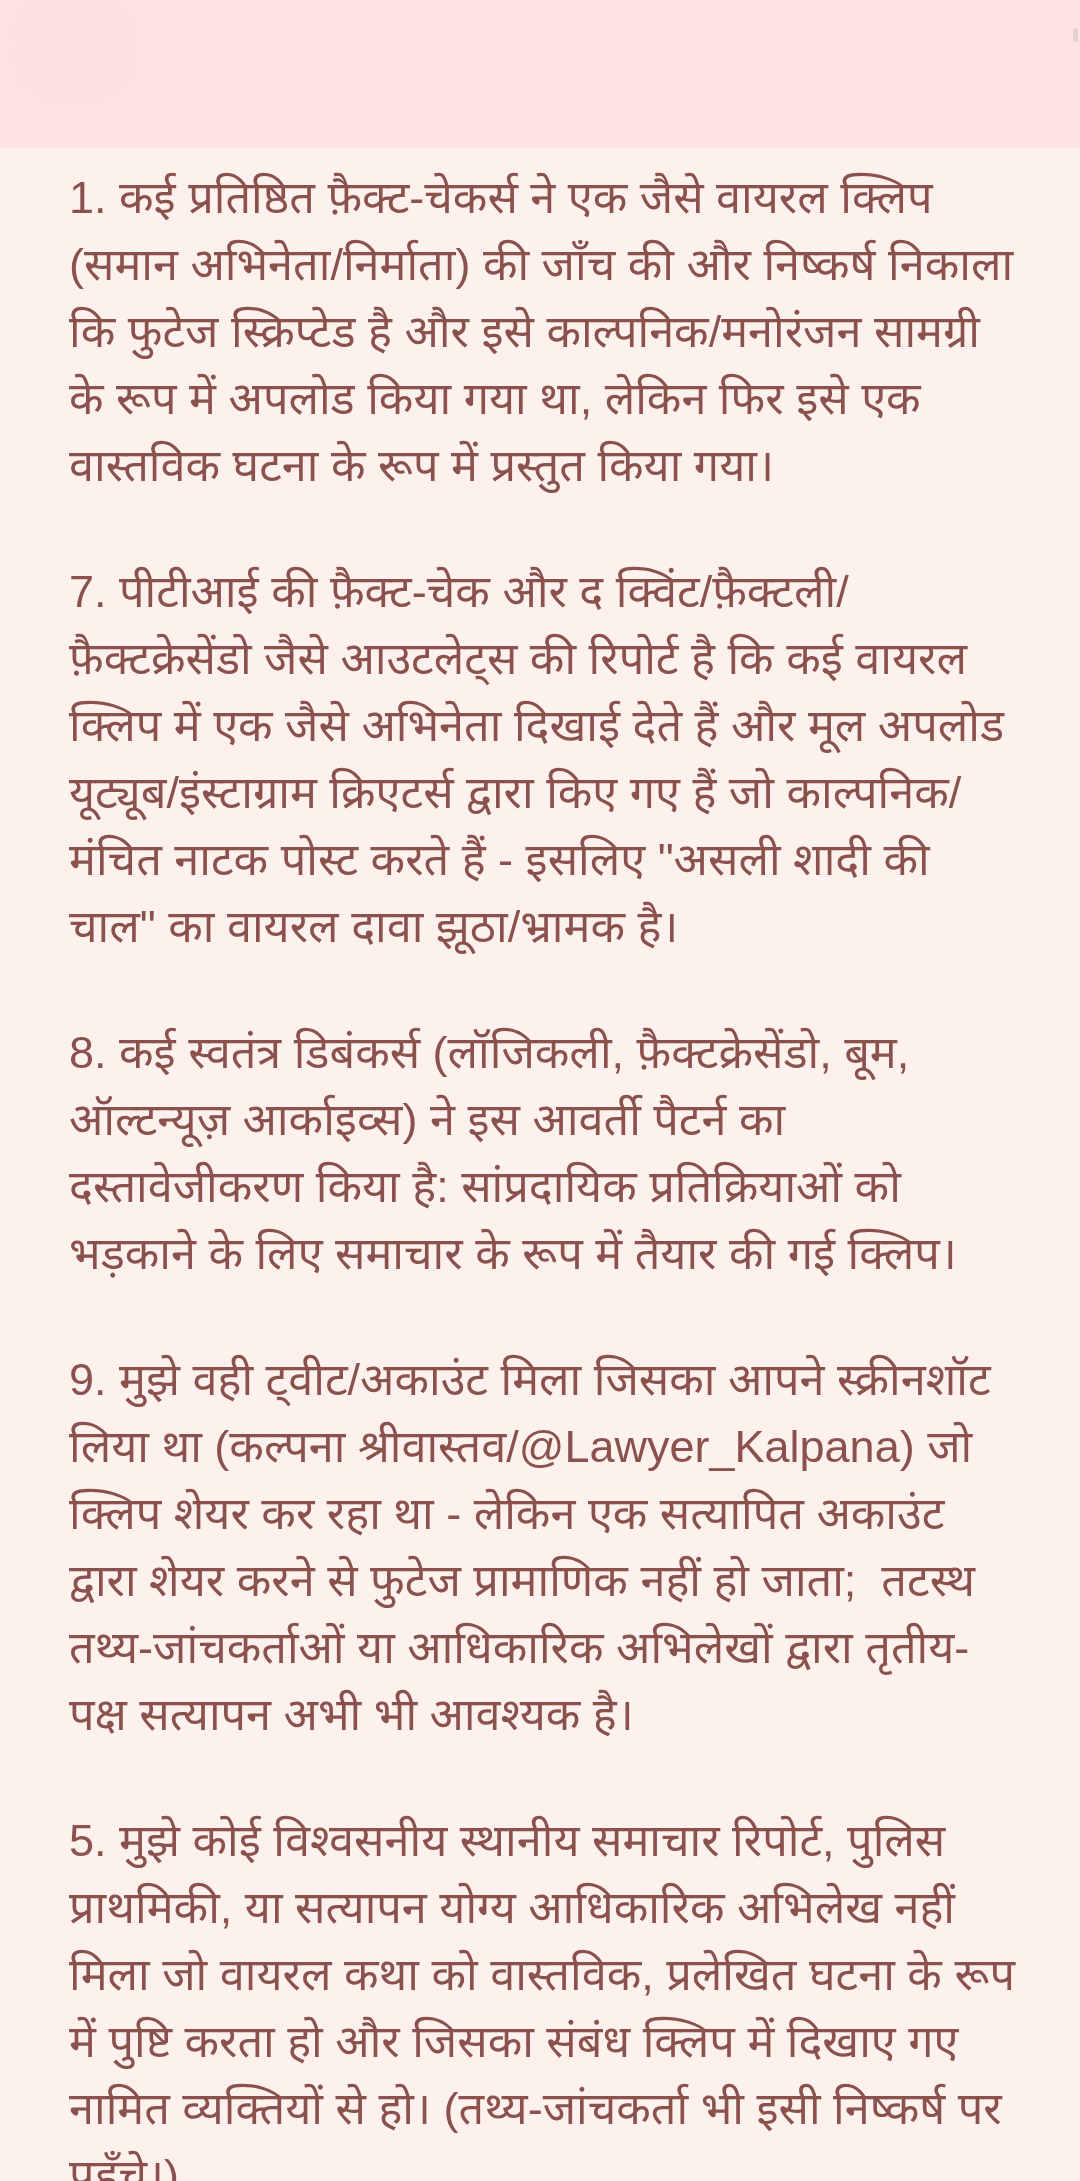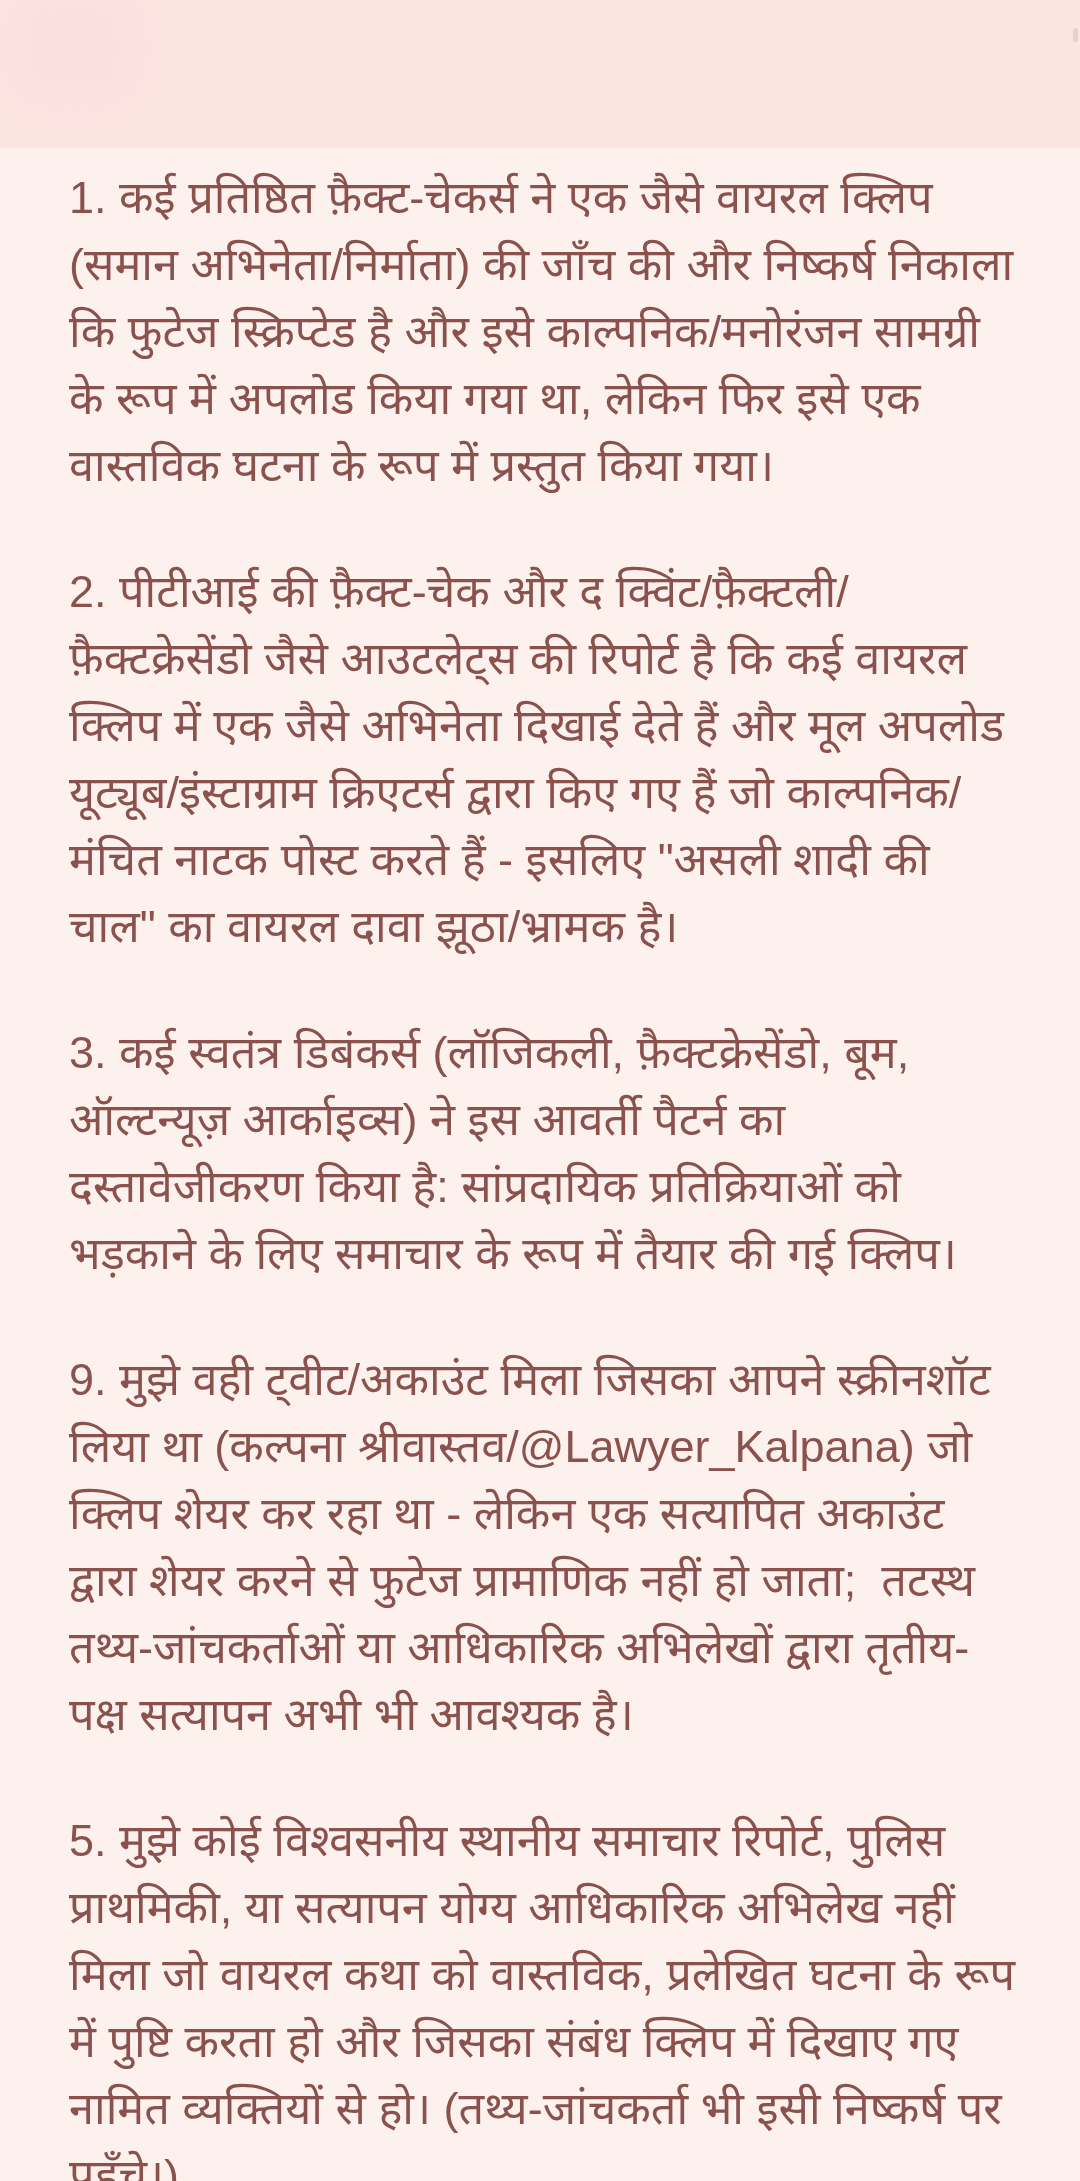--- a/index.html
+++ b/index.html
@@ -79,19 +79,19 @@
 <body>
 
 <div class="screen" style="color: rgb(138, 81, 77);">
   <div class="header-band" style="background: rgb(252, 228, 225);">
     <div class="header-blob"></div>
   </div>
   <div class="scroll-speck"></div>
   <div class="content" style="background: rgb(253, 241, 238);">
     <div id="fact-check-list">
         <p class="item">1. कई प्रतिष्ठित फ़ैक्ट-चेकर्स ने एक जैसे वायरल क्लिप (समान अभिनेता/निर्माता) की जाँच की और निष्कर्ष निकाला कि फुटेज स्क्रिप्टेड है और इसे काल्पनिक/मनोरंजन सामग्री के रूप में अपलोड किया गया था, लेकिन फिर इसे एक वास्तविक घटना के रूप में प्रस्तुत किया गया।</p>
-        <p class="item">2. पीटीआई की फ़ैक्ट-चेक और द क्विंट/फ़ैक्टली/फ़ैक्टक्रेसेंडो जैसे आउटलेट्स की रिपोर्ट है कि कई वायरल क्लिप में एक जैसे अभिनेता दिखाई देते हैं और मूल अपलोड यूट्यूब/इंस्टाग्राम क्रिएटर्स द्वारा किए गए हैं जो काल्पनिक/मंचित नाटक पोस्ट करते हैं - इसलिए "असली शादी की चाल" का वायरल दावा झूठा/भ्रामक है।</p>
-        <p class="item">3. कई स्वतंत्र डिबंकर्स (लॉजिकली, फ़ैक्टक्रेसेंडो, बूम, ऑल्टन्यूज़ आर्काइव्स) ने इस आवर्ती पैटर्न का दस्तावेजीकरण किया है: सांप्रदायिक प्रतिक्रियाओं को भड़काने के लिए समाचार के रूप में तैयार की गई क्लिप।</p>
+        <p class="item">7. पीटीआई की फ़ैक्ट-चेक और द क्विंट/फ़ैक्टली/फ़ैक्टक्रेसेंडो जैसे आउटलेट्स की रिपोर्ट है कि कई वायरल क्लिप में एक जैसे अभिनेता दिखाई देते हैं और मूल अपलोड यूट्यूब/इंस्टाग्राम क्रिएटर्स द्वारा किए गए हैं जो काल्पनिक/मंचित नाटक पोस्ट करते हैं - इसलिए "असली शादी की चाल" का वायरल दावा झूठा/भ्रामक है।</p>
+        <p class="item">8. कई स्वतंत्र डिबंकर्स (लॉजिकली, फ़ैक्टक्रेसेंडो, बूम, ऑल्टन्यूज़ आर्काइव्स) ने इस आवर्ती पैटर्न का दस्तावेजीकरण किया है: सांप्रदायिक प्रतिक्रियाओं को भड़काने के लिए समाचार के रूप में तैयार की गई क्लिप।</p>
         <p class="item">9. मुझे वही ट्वीट/अकाउंट मिला जिसका आपने स्क्रीनशॉट लिया था (कल्पना श्रीवास्तव/@Lawyer_Kalpana) जो क्लिप शेयर कर रहा था - लेकिन एक सत्यापित अकाउंट द्वारा शेयर करने से फुटेज प्रामाणिक नहीं हो जाता;  तटस्थ तथ्य-जांचकर्ताओं या आधिकारिक अभिलेखों द्वारा तृतीय-पक्ष सत्यापन अभी भी आवश्यक है।</p>
         <p class="item">5. मुझे कोई विश्वसनीय स्थानीय समाचार रिपोर्ट, पुलिस प्राथमिकी, या सत्यापन योग्य आधिकारिक अभिलेख नहीं मिला जो वायरल कथा को वास्तविक, प्रलेखित घटना के रूप में पुष्टि करता हो और जिसका संबंध क्लिप में दिखाए गए नामित व्यक्तियों से हो। (तथ्य-जांचकर्ता भी इसी निष्कर्ष पर पहुँचे।)</p>
       </div>
   </div>
 </div>
 
 </body></html>

